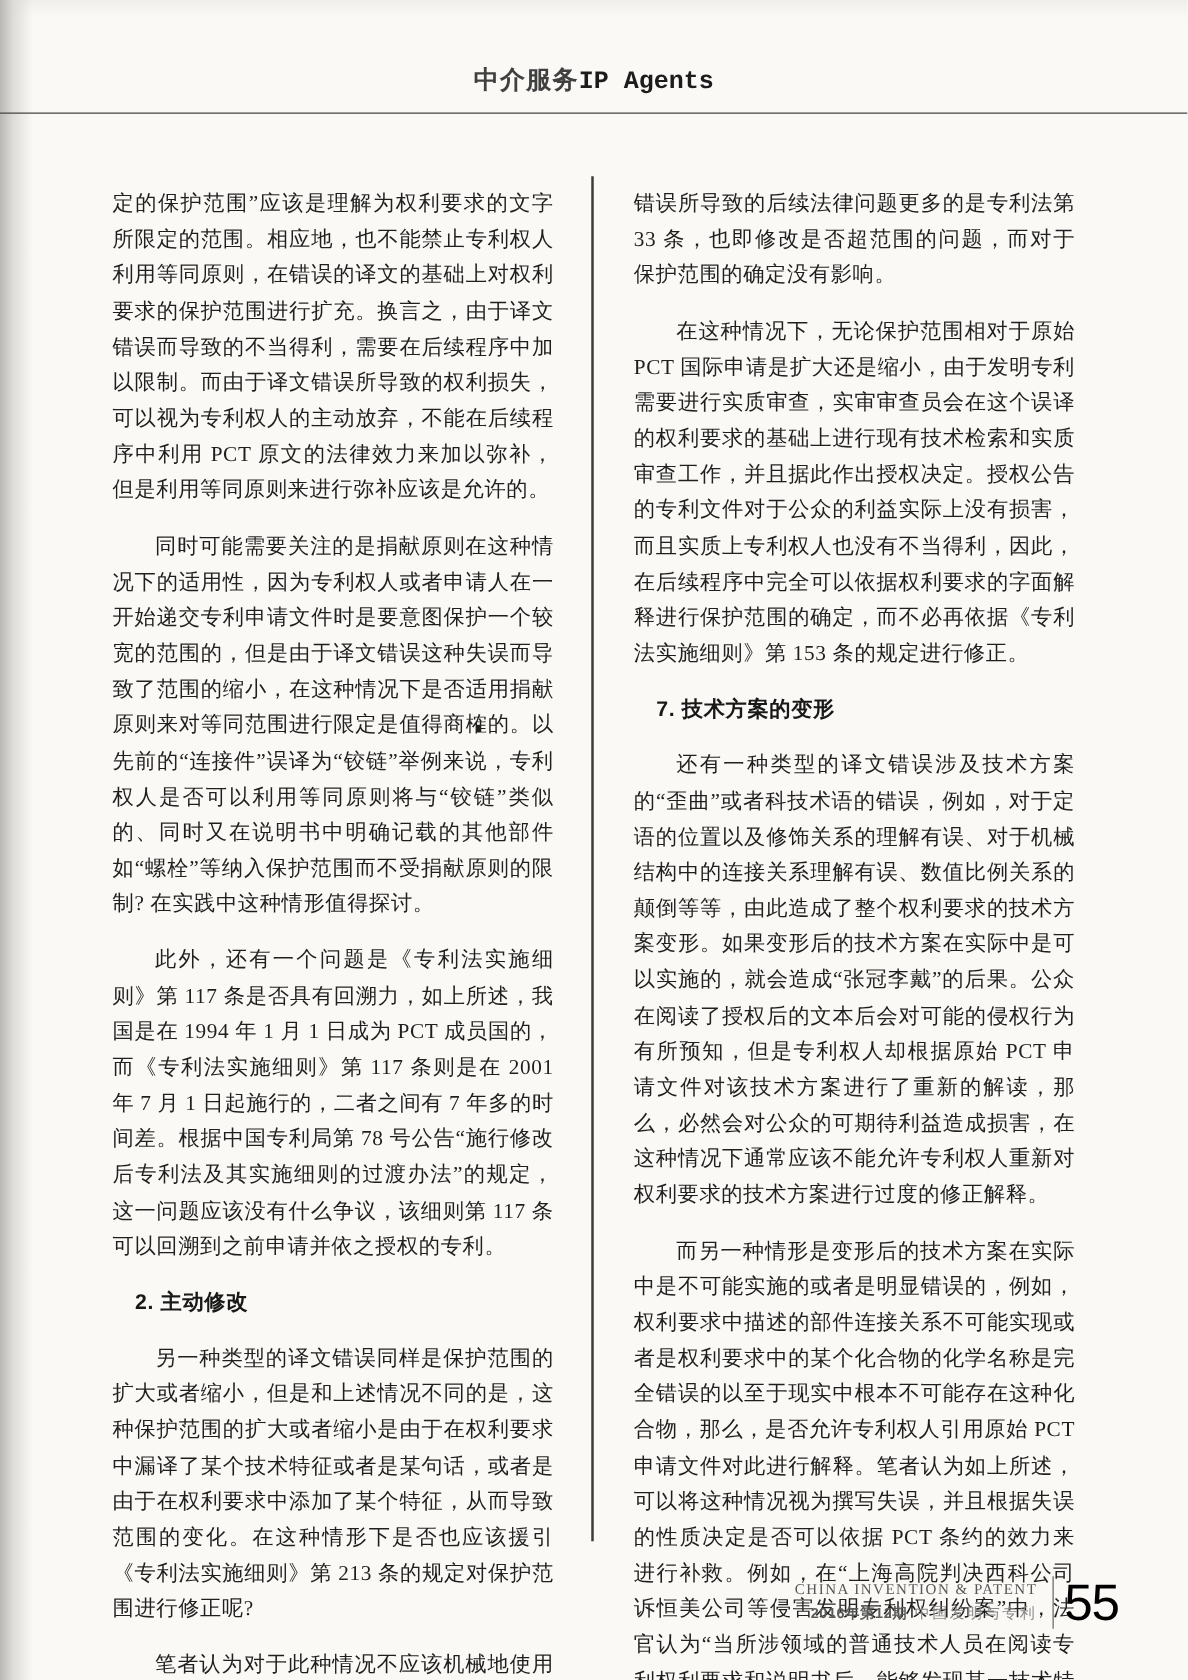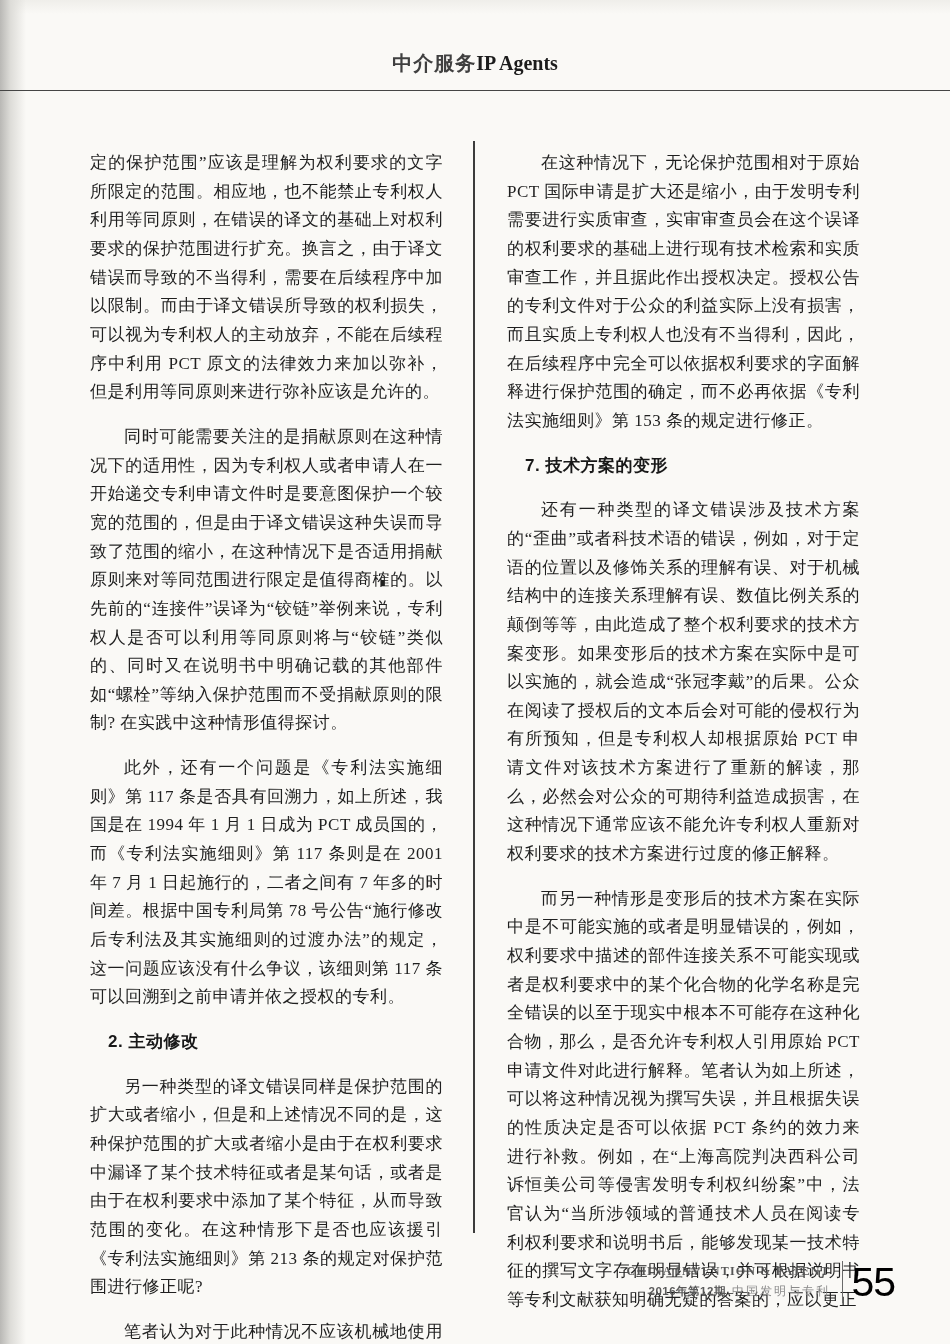--- a/index.html
+++ b/index.html
@@ -38,21 +38,21 @@
     white-space: nowrap;
   }
   .header-cn {
     font-family: "Liberation Sans", sans-serif;
     font-weight: 700;
     font-size: 20px;
     color: #404040;
     letter-spacing: 1px;
   }
   .header-en {
-    font-family: Liberation Serif, serif;
+    font-family: Liberation Mono, monospace;
     font-weight: 700;
     font-size: 20px;
     color: #1c1c1c;
   }
   .header-rule {
     position: absolute;
     top: 90px;
     left: 0;
     width: 950px;
     height: 0;
@@ -99,21 +99,21 @@
     display: flex;
     align-items: center;
   }
   .footer-textblock {
     text-align: right;
     line-height: 1.25;
   }
   .footer-en {
     font-family: "Liberation Serif", serif;
     font-size: 12px;
-    font-weight: 700;
+    font-weight: 400;
     letter-spacing: 1.2px;
     color: #565656;
     white-space: nowrap;
   }
   .footer-cn-line {
     white-space: nowrap;
     margin-top: 1px;
   }
   .footer-issue {
     font-family: "Liberation Sans", sans-serif;
@@ -160,20 +160,21 @@
   <div class="column column-left">
       <p class="para">定的保护范围”应该是理解为权利要求的文字所限定的范围。相应地，也不能禁止专利权人利用等同原则，在错误的译文的基础上对权利要求的保护范围进行扩充。换言之，由于译文错误而导致的不当得利，需要在后续程序中加以限制。而由于译文错误所导致的权利损失，可以视为专利权人的主动放弃，不能在后续程序中利用 PCT 原文的法律效力来加以弥补，但是利用等同原则来进行弥补应该是允许的。</p>
       <p class="para indent">同时可能需要关注的是捐献原则在这种情况下的适用性，因为专利权人或者申请人在一开始递交专利申请文件时是要意图保护一个较宽的范围的，但是由于译文错误这种失误而导致了范围的缩小，在这种情况下是否适用捐献原则来对等同范围进行限定是值得商榷的。以先前的“连接件”误译为“铰链”举例来说，专利权人是否可以利用等同原则将与“铰链”类似的、同时又在说明书中明确记载的其他部件如“螺栓”等纳入保护范围而不受捐献原则的限制? 在实践中这种情形值得探讨。</p>
       <p class="para indent">此外，还有一个问题是《专利法实施细则》第 117 条是否具有回溯力，如上所述，我国是在 1994 年 1 月 1 日成为 PCT 成员国的，而《专利法实施细则》第 117 条则是在 2001 年 7 月 1 日起施行的，二者之间有 7 年多的时间差。根据中国专利局第 78 号公告“施行修改后专利法及其实施细则的过渡办法”的规定，这一问题应该没有什么争议，该细则第 117 条可以回溯到之前申请并依之授权的专利。</p>
       <h3 class="sub-heading">2. 主动修改</h3>
       <p class="para indent">另一种类型的译文错误同样是保护范围的扩大或者缩小，但是和上述情况不同的是，这种保护范围的扩大或者缩小是由于在权利要求中漏译了某个技术特征或者是某句话，或者是由于在权利要求中添加了某个特征，从而导致范围的变化。在这种情形下是否也应该援引《专利法实施细则》第 213 条的规定对保护范围进行修正呢?</p>
       <p class="para indent">笔者认为对于此种情况不应该机械地使用《专利法实施细则》第 117 条，相反，这种情况可以视为是申请人在发明专利审查过程中所作的主动修改，也即类似于 PCT 条约第 28/41 条中的主动修改。这种译文</p>
     </div>
   <div class="column-divider"></div>
   <div class="column column-right">
+      <p class="para">错误所导致的后续法律问题更多的是专利法第 33 条，也即修改是否超范围的问题，而对于保护范围的确定没有影响。</p>
       <p class="para indent">在这种情况下，无论保护范围相对于原始 PCT 国际申请是扩大还是缩小，由于发明专利需要进行实质审查，实审审查员会在这个误译的权利要求的基础上进行现有技术检索和实质审查工作，并且据此作出授权决定。授权公告的专利文件对于公众的利益实际上没有损害，而且实质上专利权人也没有不当得利，因此，在后续程序中完全可以依据权利要求的字面解释进行保护范围的确定，而不必再依据《专利法实施细则》第 153 条的规定进行修正。</p>
       <h3 class="sub-heading">7. 技术方案的变形</h3>
       <p class="para indent">还有一种类型的译文错误涉及技术方案的“歪曲”或者科技术语的错误，例如，对于定语的位置以及修饰关系的理解有误、对于机械结构中的连接关系理解有误、数值比例关系的颠倒等等，由此造成了整个权利要求的技术方案变形。如果变形后的技术方案在实际中是可以实施的，就会造成“张冠李戴”的后果。公众在阅读了授权后的文本后会对可能的侵权行为有所预知，但是专利权人却根据原始 PCT 申请文件对该技术方案进行了重新的解读，那么，必然会对公众的可期待利益造成损害，在这种情况下通常应该不能允许专利权人重新对权利要求的技术方案进行过度的修正解释。</p>
       <p class="para indent">而另一种情形是变形后的技术方案在实际中是不可能实施的或者是明显错误的，例如，权利要求中描述的部件连接关系不可能实现或者是权利要求中的某个化合物的化学名称是完全错误的以至于现实中根本不可能存在这种化合物，那么，是否允许专利权人引用原始 PCT 申请文件对此进行解释。笔者认为如上所述，可以将这种情况视为撰写失误，并且根据失误的性质决定是否可以依据 PCT 条约的效力来进行补救。例如，在“上海高院判决西科公司诉恒美公司等侵害发明专利权纠纷案”中，法官认为“当所涉领域的普通技术人员在阅读专利权利要求和说明书后，能够发现某一技术特征的撰写文字存在明显错误，并可根据说明书等专利文献获知明确无疑的答案的，应以更正</p>
     </div>
 
   <div class="page-footer">
     <div class="footer-textblock">
       <div class="footer-en">CHINA INVENTION &amp; PATENT</div>
       <div class="footer-cn-line">

